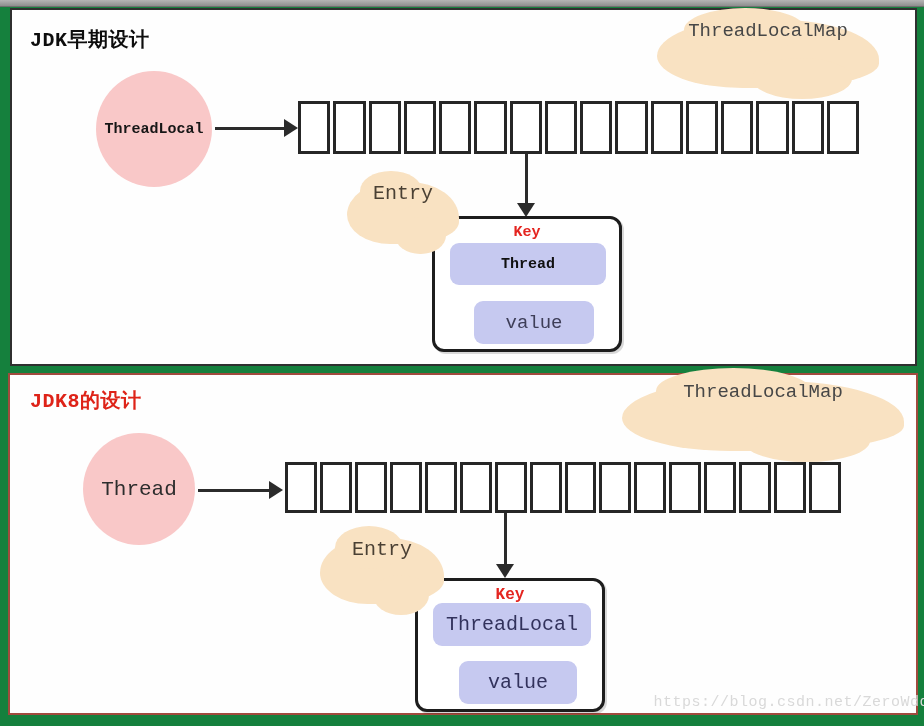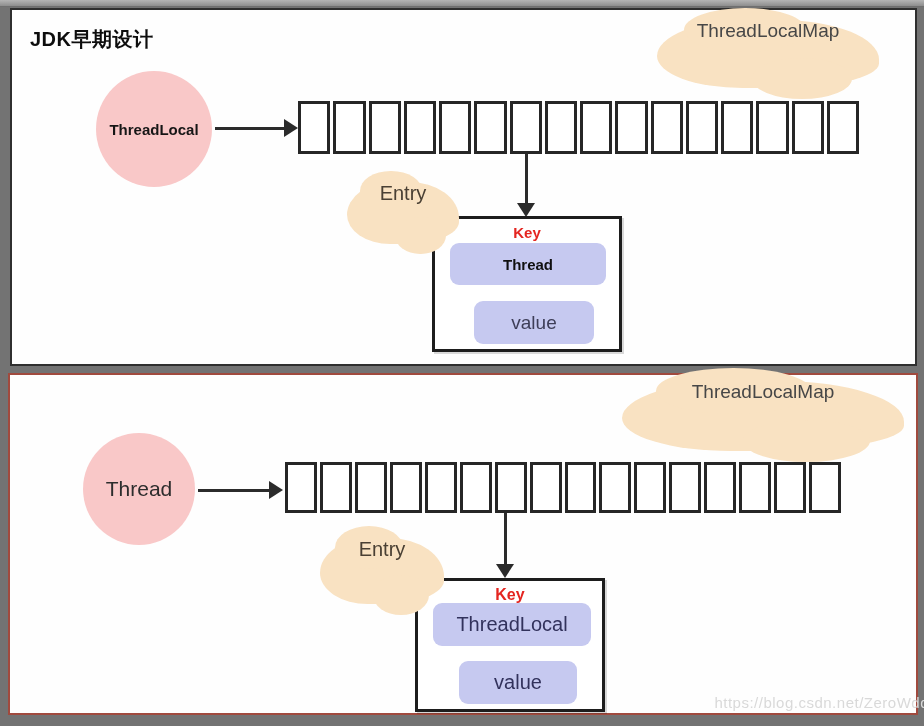--- a/index.html
+++ b/index.html
@@ -1,18 +1,18 @@
 <!DOCTYPE html>
 <html><head>
 <meta charset="utf-8">
 <style>
   html,body{margin:0;padding:0;background:#ffffff;}
   #stage{
-    position:relative;width:924px;height:726px;background:#737373;
-    font-family:Liberation Sans, sans-serif;overflow:hidden;
+    position:relative;width:924px;height:726px;background:#15803d;
+    font-family:Liberation Mono, monospace;overflow:hidden;
   }
   .top-strip{
     position:absolute;left:0;top:0;width:924px;height:6px;
     background:linear-gradient(#b5b5b5,#8e8e8e);border-bottom:1px solid #6f6f6f;
   }
   .panel{position:absolute;background:#fefefe;box-sizing:border-box;}
   .panel-1{left:10px;top:8px;width:907px;height:358px;border:2px solid #2f2f2f;}
   .panel-2{left:8px;top:373px;width:910px;height:342px;border:2px solid #a14a3e;}
   .panel-title{position:absolute;font-size:20px;font-weight:bold;letter-spacing:.5px;}
   .panel-1 .panel-title{left:18px;top:16px;color:#0d0d0d;}
@@ -53,21 +53,21 @@
   .cloud::after{
     content:"";position:absolute;background:#f9e2c2;border-radius:50%;
     width:45%;height:60%;bottom:-16%;right:12%;
   }
   .cloud span{position:relative;z-index:2;}
   .cloud-map-1{left:645px;top:10px;width:222px;height:68px;font-size:19px;color:#474747;}
   .cloud-map-2{left:612px;top:6px;width:282px;height:70px;font-size:19px;color:#474747;}
   .cloud-entry-1{left:335px;top:172px;width:112px;height:62px;font-size:20px;color:#4a4034;}
   .cloud-entry-2{left:310px;top:163px;width:124px;height:66px;font-size:20px;color:#4a4034;}
   .entry-box{
-    position:absolute;background:#ffffff;border:3px solid #1d1d1d;border-radius:0;
+    position:absolute;background:#ffffff;border:3px solid #1d1d1d;border-radius:12px;
     box-shadow:2px 2px 0 rgba(0,0,0,.15);z-index:2;box-sizing:border-box;
   }
   .entry-box-1{left:420px;top:206px;width:190px;height:136px;}
   .entry-box-2{left:405px;top:203px;width:190px;height:134px;}
   .key-label{
     position:absolute;left:0;top:5px;width:100%;text-align:center;
     font-weight:bold;color:#e42520;z-index:2;
   }
   .entry-box-1 .key-label{font-size:15px;}
   .entry-box-2 .key-label{font-size:16px;}
@@ -134,20 +134,21 @@
       <div class="kv kv-key">
         <span>Thread</span>
       </div>
       <div class="kv kv-value">
         <span>value</span>
       </div>
     </div>
   </div>
 
   <div class="panel panel-2">
+    <div class="panel-title">JDK8的设计</div>
 
     <div class="circle circle-2">
       <span>Thread</span>
     </div>
 
     <div class="arrow-h arrow-h2"></div>
 
     <div class="array array-2">
         <div class="cell"></div>
         <div class="cell"></div>

